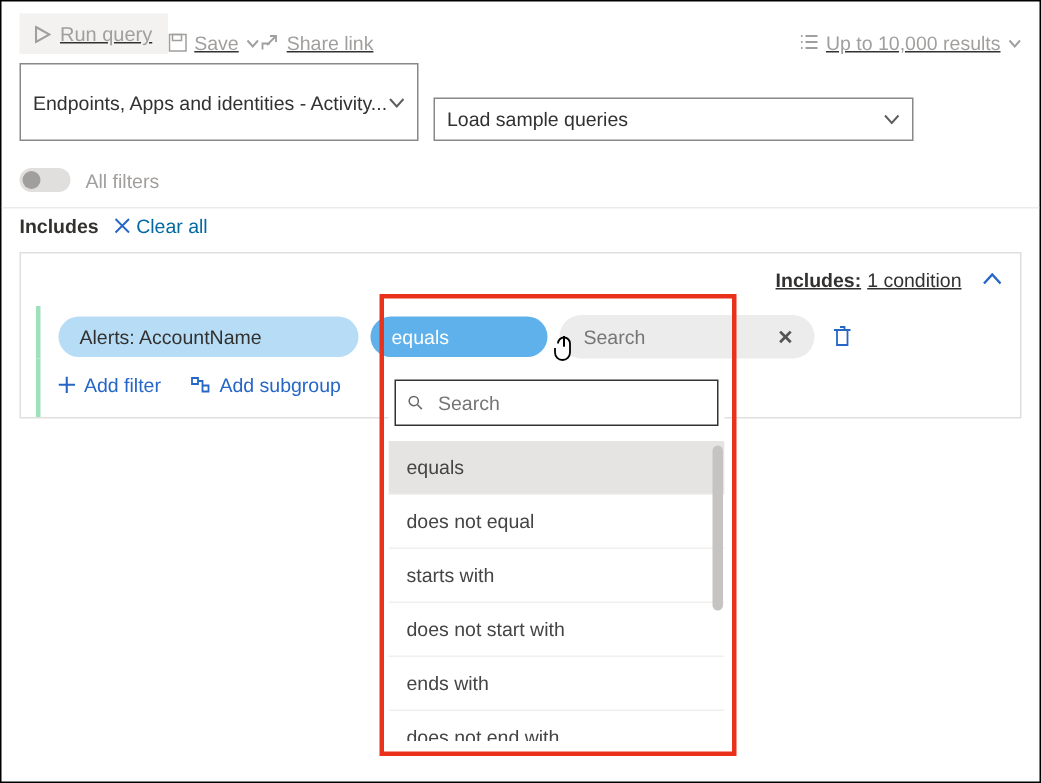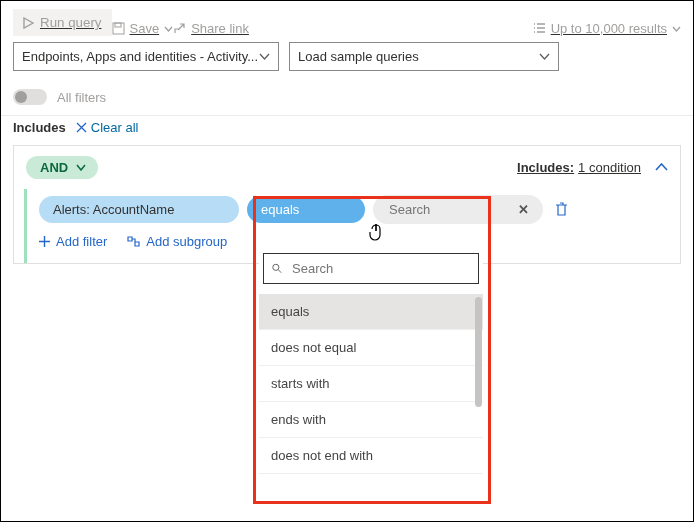--- a/index.html
+++ b/index.html
@@ -54,21 +54,21 @@
   }
   .sel-box {
     border: 1px solid #8a8886;
     padding: 6px 8px;
     display: flex;
     align-items: center;
     justify-content: space-between;
     cursor: pointer;
   }
   .sel-wide { width: 266px; }
-  .sel-mid { width: 270px; }
+  .sel-mid { width: 320px; margin-top: 23px; }
   .sel-box .chev { color: #605e5c; }
   .hr { border-bottom: 1px solid #edebe9; margin: 0 0 0 0; }
 
   .filters-row {
     display: flex;
     align-items: center;
     gap: 10px;
     padding: 10px 12px;
   }
   .toggle {
@@ -254,26 +254,20 @@
     <span class="clear-link">
       <svg width="11" height="11" viewBox="0 0 11 11">
           <path d="M1 1 L10 10 M10 1 L1 10" stroke="#2566c7" stroke-width="1.3"></path>
         </svg>
       <span>Clear all</span>
     </span>
   </div>
 
   <div class="builder">
     <div class="builder-top">
-      <div class="and-pill">
-        <span>AND</span>
-        <svg width="10" height="7" viewBox="0 0 10 7">
-            <path d="M1 1 L5 6 L9 1" fill="none" stroke="#0b6a3d" stroke-width="1.5"></path>
-          </svg>
-      </div>
       <div class="includes">
         <b>Includes:</b>
         <span>1 condition</span>
       </div>
       <svg class="collapse-chev" width="13" height="9" viewBox="0 0 13 9">
           <path d="M1 7 L6.5 1 L12 7" fill="none" stroke="#2566c7" stroke-width="1.6"></path>
         </svg>
     </div>
 
     <div class="cond-row">
@@ -318,20 +312,21 @@
           <circle cx="5" cy="5" r="4" fill="none" stroke="#666" stroke-width="1.3"></circle>
           <path d="M8 8l4 4" stroke="#666" stroke-width="1.3"></path>
         </svg>
       <input placeholder="Search" style="">
     </div>
     <div class="dd-list">
       <span class="dd-arrow-up">▲</span>
       <div class="dd-item sel">equals</div>
       <div class="dd-item">does not equal</div>
       <div class="dd-item">starts with</div>
+      <div class="dd-item">does not start with</div>
       <div class="dd-item">ends with</div>
       <div class="dd-item">does not end with</div>
       <div class="dd-scroll"></div>
       <span class="dd-arrow-down">▼</span>
     </div>
   </div>
 
   <div class="cursor">
     <svg width="20" height="22" viewBox="0 0 20 22">
         <path d="M7 1 v7 M3 6 a4 4 0 0 1 8 0 v6 a5 5 0 0 1 -10 0 v-3" fill="#fff" stroke="#000" stroke-width="1.2"></path>

